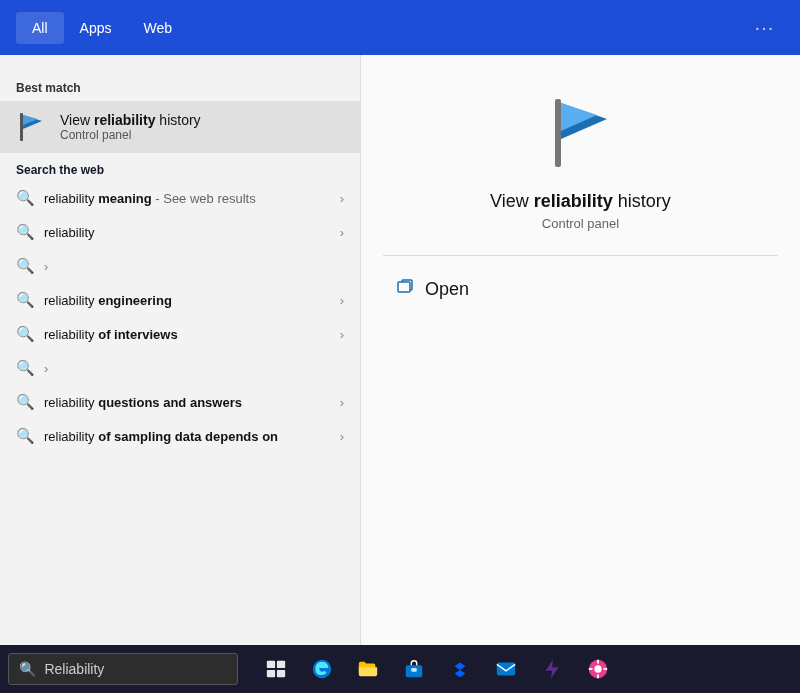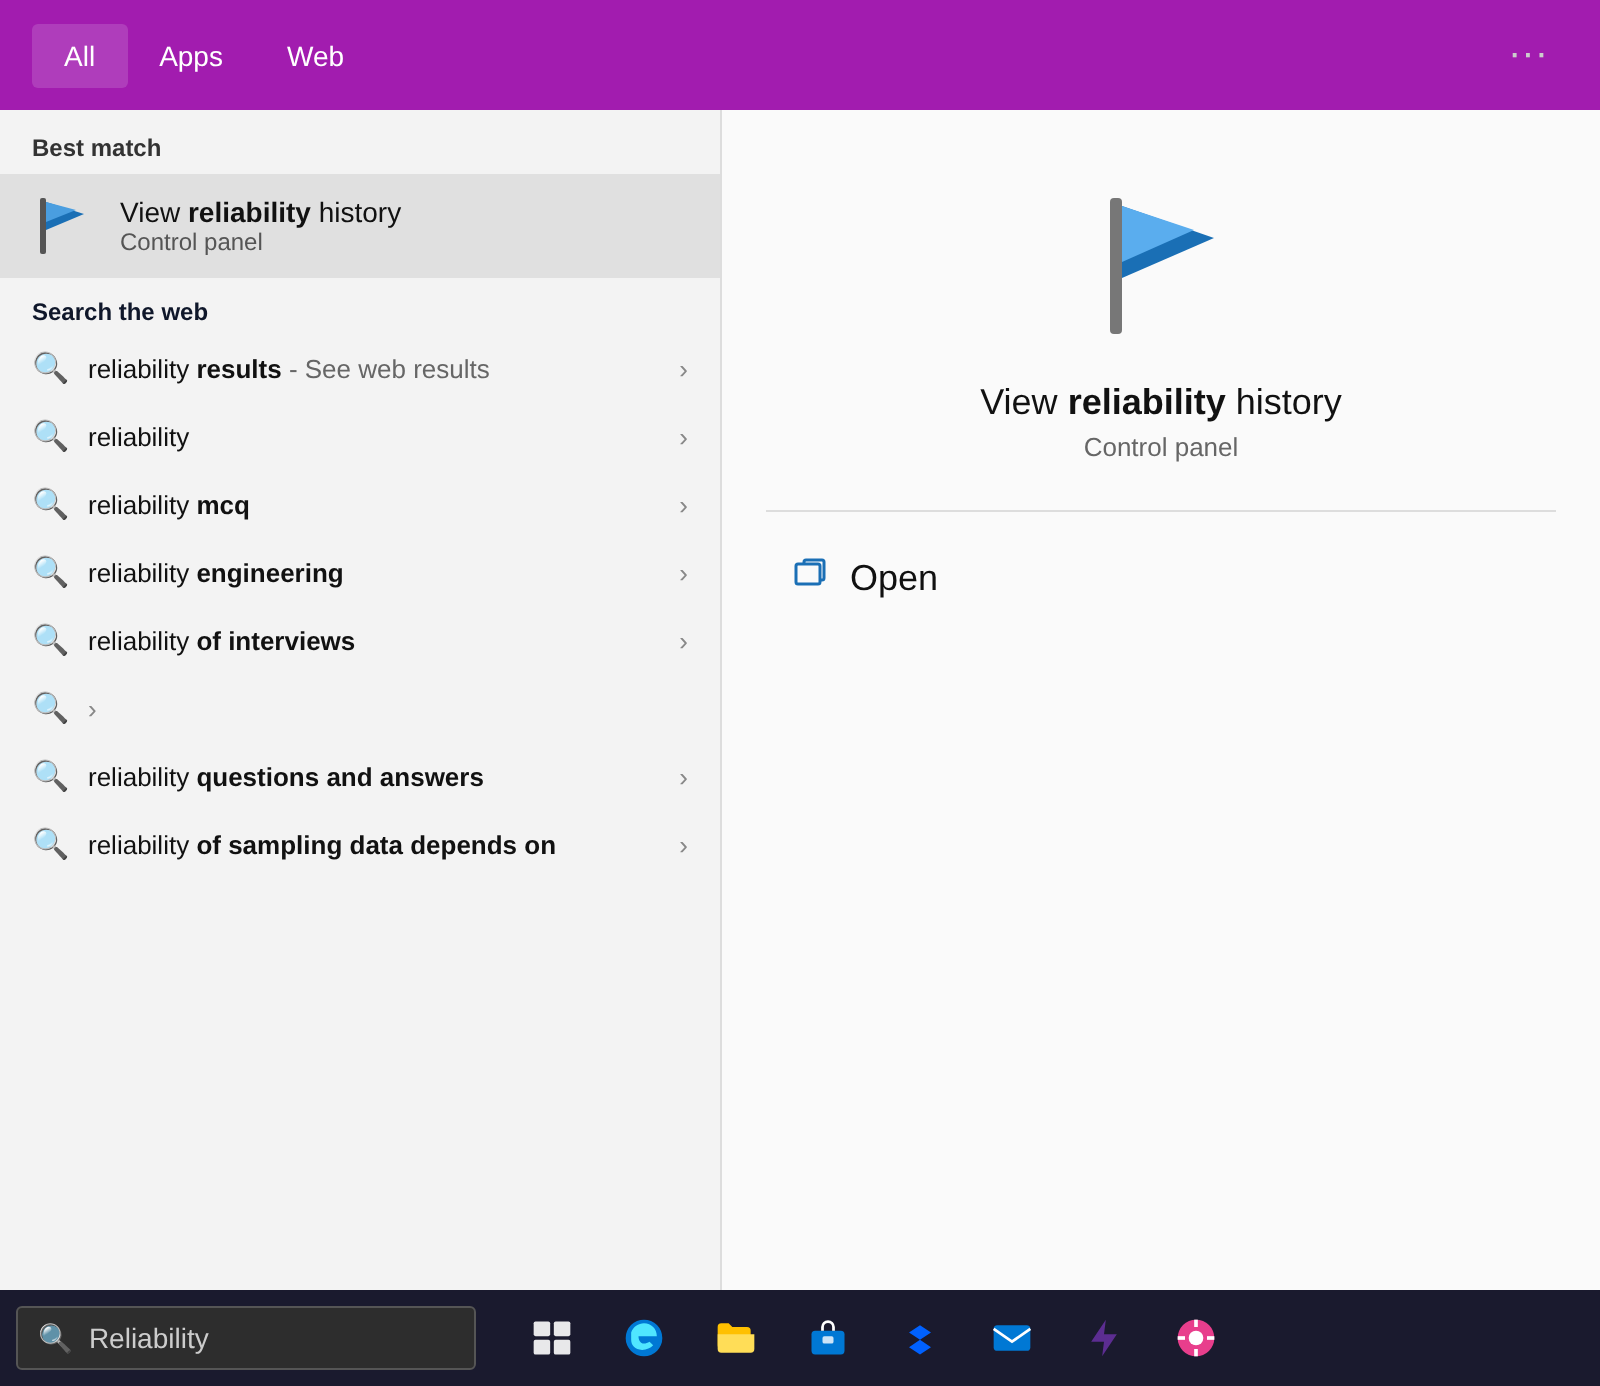--- a/index.html
+++ b/index.html
@@ -60,21 +60,21 @@
       bottom: 48px;
       left: 0;
       width: 800px;
       height: 645px;
       display: flex;
       flex-direction: column;
     }
 
     
     .nav-bar {
-      background: #a21caf;
+      background: #1d4ed8;
       height: 55px;
       display: flex;
       align-items: center;
       padding: 0 16px;
       gap: 0;
     }
     .nav-tab {
       color: #fff;
       font-size: 14px;
       padding: 8px 16px;
@@ -107,20 +107,21 @@
       flex: 1;
       background: #f3f3f3;
     }
 
     
     .left-panel {
       width: 360px;
       background: #f3f3f3;
       display: flex;
       flex-direction: column;
+      margin-top: 14px;
     }
 
     
     .section-label {
       font-size: 12px;
       font-weight: 600;
       color: #333;
       padding: 12px 16px 6px 16px;
     }
     .best-match-item {
@@ -284,31 +285,30 @@
           </div>
           <div class="best-match-subtitle">Control panel</div>
         </div>
       </div>
 
       <div class="web-section-label">Search the web</div>
 
       <div id="search-results">
           <div class="search-result-item">
             <span class="search-icon">🔍</span>
-            <span class="search-result-text">reliability <strong>results</strong><span class="muted"> - See web results</span></span>
+            <span class="search-result-text">reliability <strong>meaning</strong><span class="muted"> - See web results</span></span>
             <span class="chevron">›</span>
           </div>
           <div class="search-result-item">
             <span class="search-icon">🔍</span>
             <span class="search-result-text">reliability</span>
             <span class="chevron">›</span>
           </div>
           <div class="search-result-item">
             <span class="search-icon">🔍</span>
-            <span class="search-result-text">reliability <strong>mcq</strong><span class="muted"></span></span>
             <span class="chevron">›</span>
           </div>
           <div class="search-result-item">
             <span class="search-icon">🔍</span>
             <span class="search-result-text">reliability <strong>engineering</strong><span class="muted"></span></span>
             <span class="chevron">›</span>
           </div>
           <div class="search-result-item">
             <span class="search-icon">🔍</span>
             <span class="search-result-text">reliability <strong>of interviews</strong><span class="muted"></span></span>

